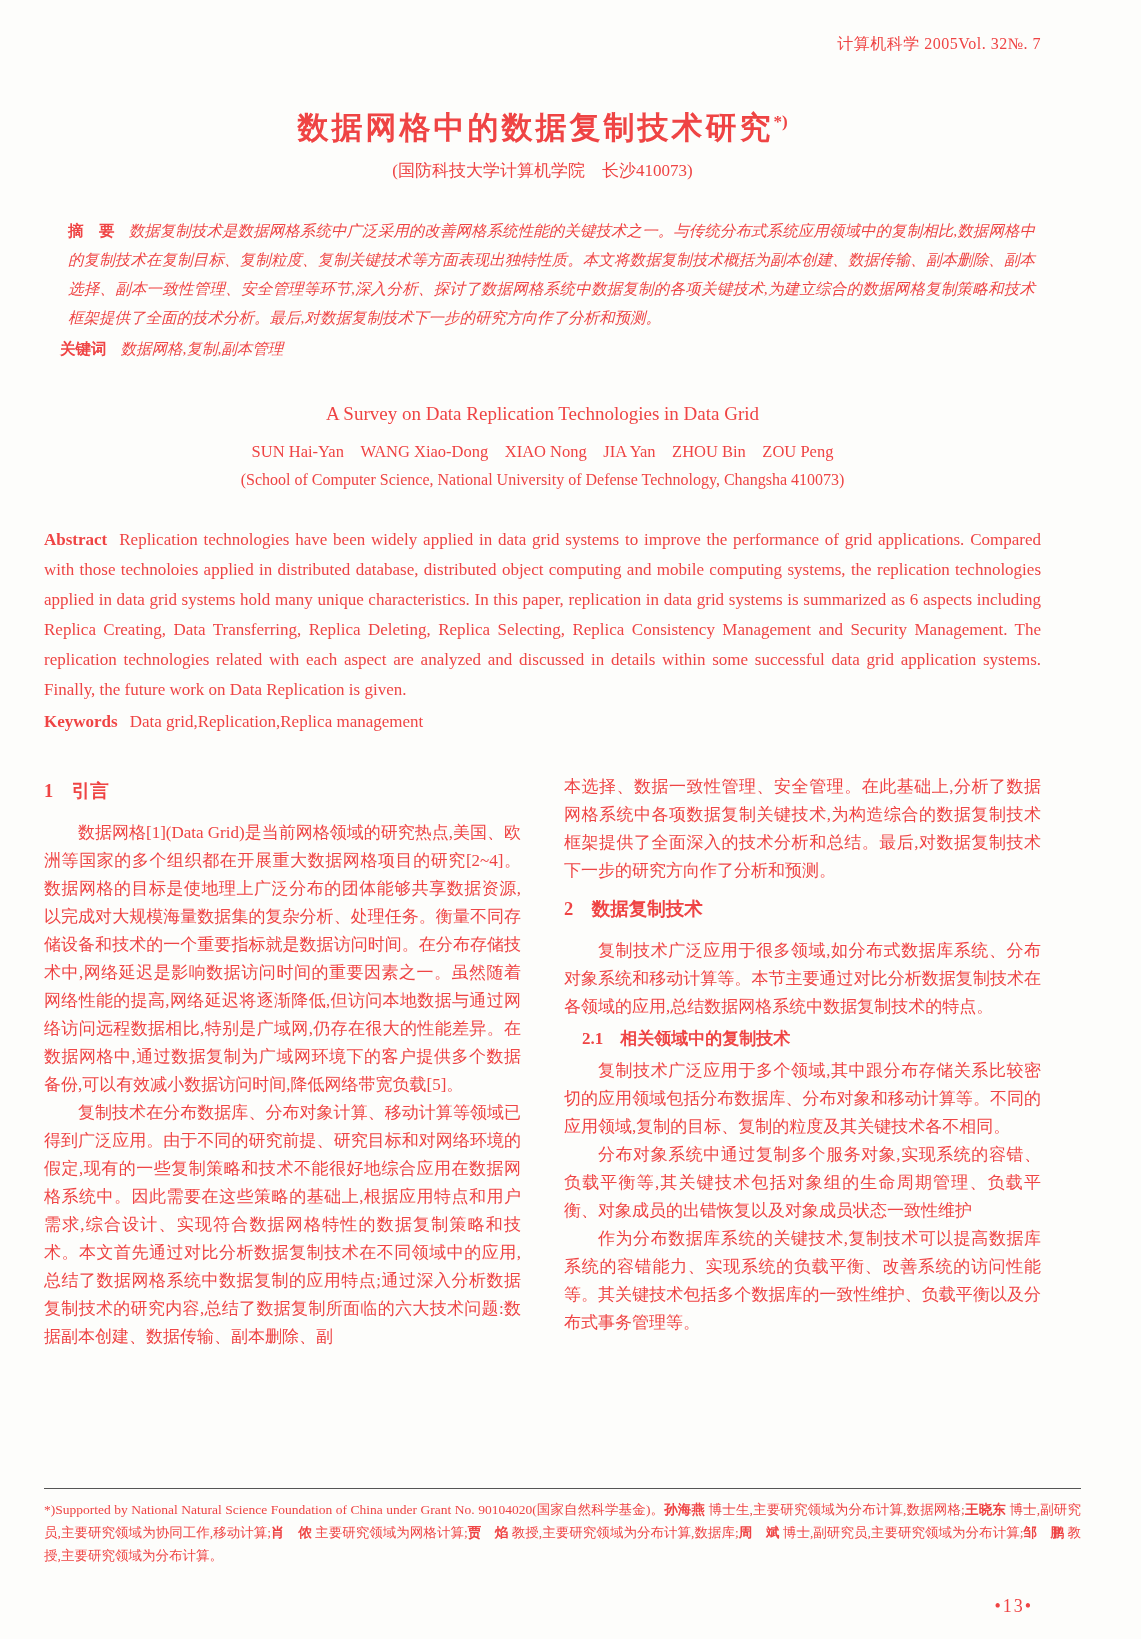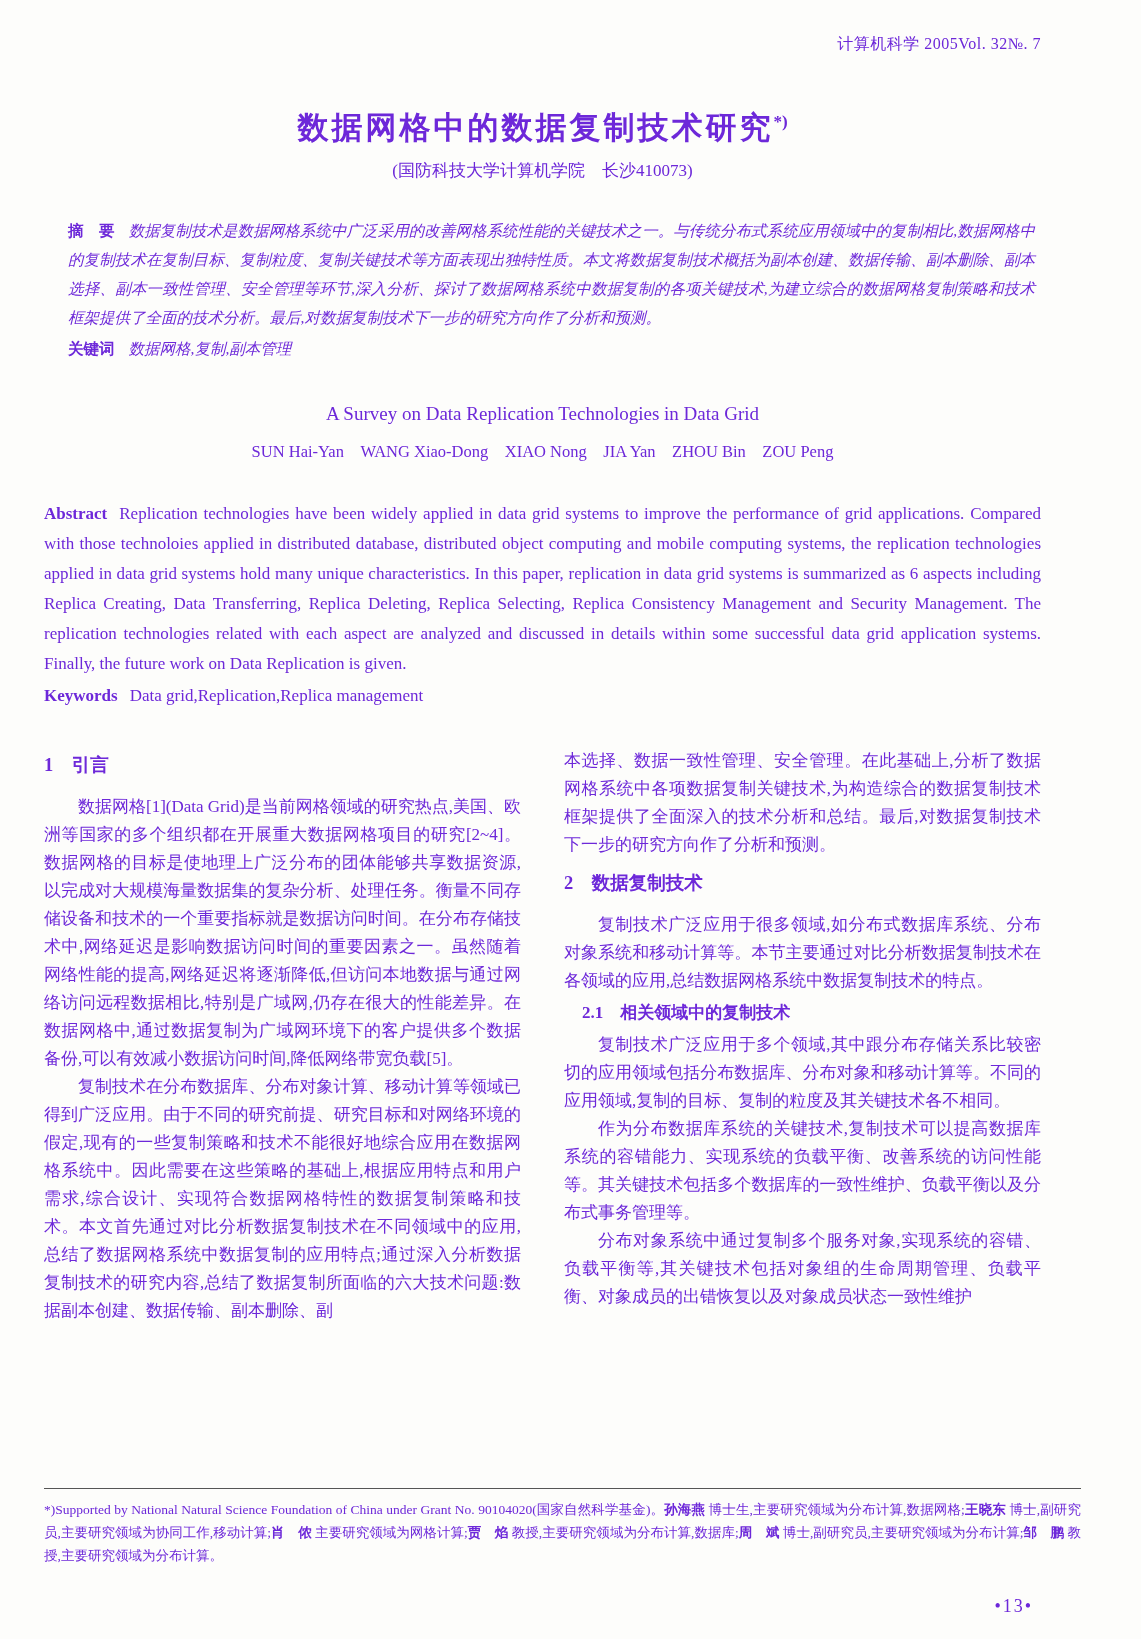--- a/index.html
+++ b/index.html
@@ -1,21 +1,21 @@
 <!DOCTYPE html>
 <html><head>
 <meta charset="utf-8">
 <style>
   html,body{margin:0;padding:0;background:#9a9a9a;}
   .page{
     position:relative;
     width:1141px;height:1639px;
     margin:0 auto;
     background:#fdfdfb;
-    color:#6d28d9;
+    color:#ef4444;
     font-family:"Liberation Serif","DejaVu Serif",serif;
     box-sizing:border-box;
     padding:34px 100px 0 44px;
     overflow:hidden;
   }
   .journal-header{
     text-align:right;
     font-size:16px;
     letter-spacing:.5px;
   }
@@ -46,21 +46,21 @@
     text-align:justify;
     font-style:italic;
   }
   .abstract-cn .label,
   .keywords-cn .label{
     font-weight:bold;
     font-style:normal;
     margin-right:14px;
   }
   .keywords-cn{
-    margin:2px 6px 0 24px;
+    margin:2px 6px 0 16px;
     font-size:15.5px;
     line-height:29px;
     font-style:italic;
   }
   .en-title{
     margin-top:40px;
     text-align:center;
     font-size:19px;
     font-weight:normal;
   }
@@ -144,41 +144,42 @@
   <div class="affiliation-cn">(国防科技大学计算机学院　长沙410073)</div>
 
   <p class="abstract-cn"><span class="label">摘　要</span><span>数据复制技术是数据网格系统中广泛采用的改善网格系统性能的关键技术之一。与传统分布式系统应用领域中的复制相比,数据网格中的复制技术在复制目标、复制粒度、复制关键技术等方面表现出独特性质。本文将数据复制技术概括为副本创建、数据传输、副本删除、副本选择、副本一致性管理、安全管理等环节,深入分析、探讨了数据网格系统中数据复制的各项关键技术,为建立综合的数据网格复制策略和技术框架提供了全面的技术分析。最后,对数据复制技术下一步的研究方向作了分析和预测。</span></p>
 
   <p class="keywords-cn"><span class="label">关键词</span><span>数据网格,复制,副本管理</span></p>
 
   <div class="en-title">A Survey on Data Replication Technologies in Data Grid</div>
 
   <div class="en-authors">SUN Hai-Yan　WANG Xiao-Dong　XIAO Nong　JIA Yan　ZHOU Bin　ZOU Peng</div>
 
+  <div class="en-affiliation">(School of Computer Science, National University of Defense Technology, Changsha 410073)</div>
 
   <p class="abstract-en"><span class="label">Abstract</span><span>Replication technologies have been widely applied in data grid systems to improve the performance of grid applications. Compared with those technoloies applied in distributed database, distributed object computing and mobile computing systems, the replication technologies applied in data grid systems hold many unique characteristics. In this paper, replication in data grid systems is summarized as 6 aspects including Replica Creating, Data Transferring, Replica Deleting, Replica Selecting, Replica Consistency Management and Security Management. The replication technologies related with each aspect are analyzed and discussed in details within some successful data grid application systems. Finally, the future work on Data Replication is given.</span></p>
 
   <p class="keywords-en"><span class="label">Keywords</span><span>Data grid,Replication,Replica management</span></p>
 
   <div class="columns">
 
     <div class="col">
       <div class="h-major first">1　引言</div>
       <p>数据网格[1](Data Grid)是当前网格领域的研究热点,美国、欧洲等国家的多个组织都在开展重大数据网格项目的研究[2~4]。数据网格的目标是使地理上广泛分布的团体能够共享数据资源,以完成对大规模海量数据集的复杂分析、处理任务。衡量不同存储设备和技术的一个重要指标就是数据访问时间。在分布存储技术中,网络延迟是影响数据访问时间的重要因素之一。虽然随着网络性能的提高,网络延迟将逐渐降低,但访问本地数据与通过网络访问远程数据相比,特别是广域网,仍存在很大的性能差异。在数据网格中,通过数据复制为广域网环境下的客户提供多个数据备份,可以有效减小数据访问时间,降低网络带宽负载[5]。</p>
       <p>复制技术在分布数据库、分布对象计算、移动计算等领域已得到广泛应用。由于不同的研究前提、研究目标和对网络环境的假定,现有的一些复制策略和技术不能很好地综合应用在数据网格系统中。因此需要在这些策略的基础上,根据应用特点和用户需求,综合设计、实现符合数据网格特性的数据复制策略和技术。本文首先通过对比分析数据复制技术在不同领域中的应用,总结了数据网格系统中数据复制的应用特点;通过深入分析数据复制技术的研究内容,总结了数据复制所面临的六大技术问题:数据副本创建、数据传输、副本删除、副</p>
     </div>
 
     <div class="col">
       <p class="no-indent">本选择、数据一致性管理、安全管理。在此基础上,分析了数据网格系统中各项数据复制关键技术,为构造综合的数据复制技术框架提供了全面深入的技术分析和总结。最后,对数据复制技术下一步的研究方向作了分析和预测。</p>
       <div class="h-major">2　数据复制技术</div>
       <p>复制技术广泛应用于很多领域,如分布式数据库系统、分布对象系统和移动计算等。本节主要通过对比分析数据复制技术在各领域的应用,总结数据网格系统中数据复制技术的特点。</p>
       <div class="h-minor">2.1　相关领域中的复制技术</div>
       <p>复制技术广泛应用于多个领域,其中跟分布存储关系比较密切的应用领域包括分布数据库、分布对象和移动计算等。不同的应用领域,复制的目标、复制的粒度及其关键技术各不相同。</p>
+      <p>分布对象系统中通过复制多个服务对象,实现系统的容错、负载平衡等,其关键技术包括对象组的生命周期管理、负载平衡、对象成员的出错恢复以及对象成员状态一致性维护</p>
       <p>作为分布数据库系统的关键技术,复制技术可以提高数据库系统的容错能力、实现系统的负载平衡、改善系统的访问性能等。其关键技术包括多个数据库的一致性维护、负载平衡以及分布式事务管理等。</p>
-      <p>分布对象系统中通过复制多个服务对象,实现系统的容错、负载平衡等,其关键技术包括对象组的生命周期管理、负载平衡、对象成员的出错恢复以及对象成员状态一致性维护</p>
     </div>
 
   </div>
 
   <div class="footnote"><span>*)Supported by National Natural Science Foundation of China under Grant No. 90104020(国家自然科学基金)。</span><span class="fn-bold">孙海燕</span><span> 博士生,主要研究领域为分布计算,数据网格;</span><span class="fn-bold">王晓东</span><span> 博士,副研究员,主要研究领域为协同工作,移动计算;</span><span class="fn-bold">肖　侬</span><span> 主要研究领域为网格计算;</span><span class="fn-bold">贾　焰</span><span> 教授,主要研究领域为分布计算,数据库;</span><span class="fn-bold">周　斌</span><span> 博士,副研究员,主要研究领域为分布计算;</span><span class="fn-bold">邹　鹏</span><span> 教授,主要研究领域为分布计算。</span></div>
 
   <div class="page-number">•13•</div>
 
 </div>
 

